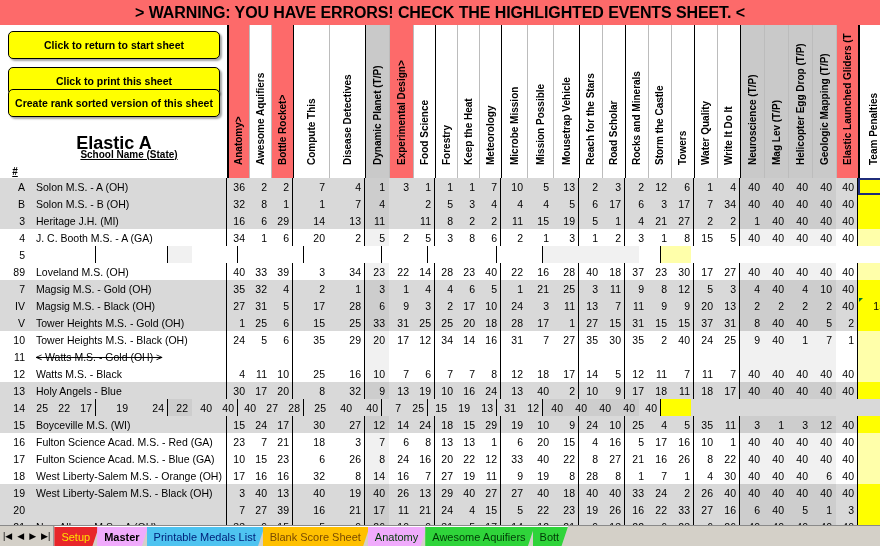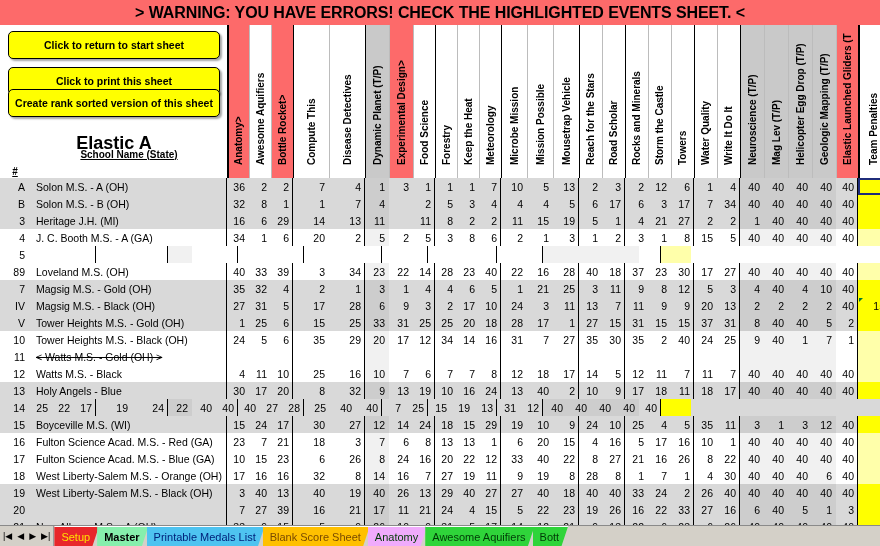--- a/index.html
+++ b/index.html
@@ -1058,21 +1058,21 @@
 
   <div class="tabbar">
     <div class="navbtns" id="nav-host">
         <span>|◀</span>
         <span>◀</span>
         <span>▶</span>
         <span>▶|</span>
       </div>
     <div id="tabs-host" style="display:flex;">
         <div class="tab" style="background: rgb(232, 38, 42); color: rgb(255, 224, 0);">Setup</div>
-        <div class="tab active" style="background: #86efac; color: rgb(0, 0, 0);">Master</div>
+        <div class="tab active" style="background: #f0abfc; color: rgb(0, 0, 0);">Master</div>
         <div class="tab" style="background: rgb(78, 195, 240); color: rgb(0, 33, 122);">Printable Medals List</div>
         <div class="tab" style="background: rgb(255, 192, 0); color: rgb(122, 75, 0);">Blank Score Sheet</div>
         <div class="tab" style="background: #f0abfc; color: rgb(0, 58, 6);">Anatomy</div>
         <div class="tab" style="background: rgb(47, 212, 58); color: rgb(0, 58, 6);">Awesome Aquifiers</div>
         <div class="tab" style="background: rgb(47, 212, 58); color: rgb(0, 58, 6);">Bott</div>
       </div>
   </div>
 </div>
 
 </body></html>

